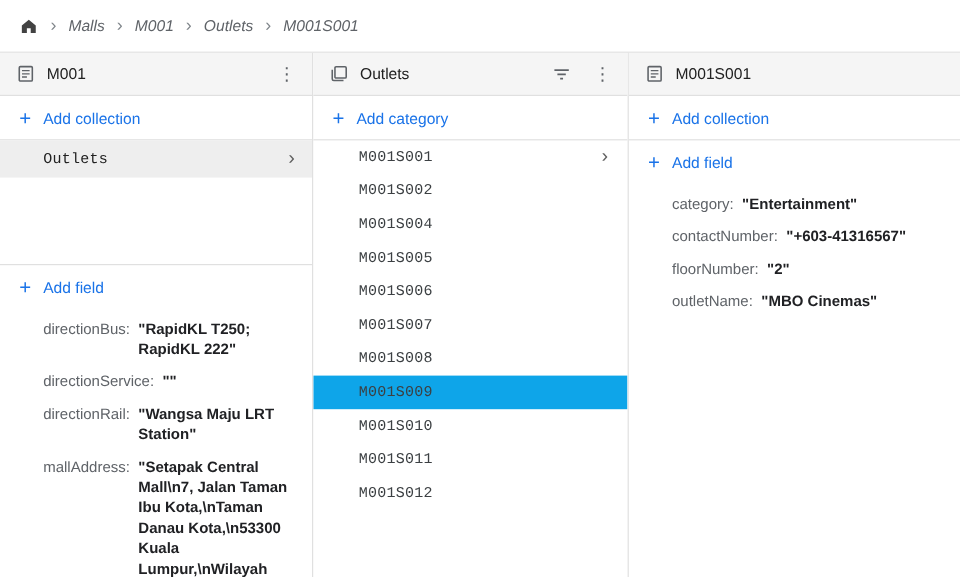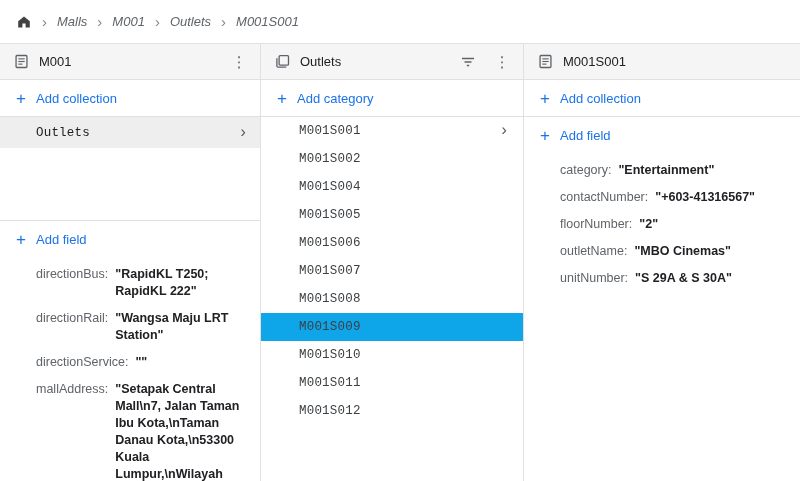--- a/index.html
+++ b/index.html
@@ -112,26 +112,26 @@
       <div class="add-row">
         <span class="plus">+</span>
         <span>Add field</span>
       </div>
       <div class="fields">
         <div class="field">
           <span class="field-key">directionBus:</span>
           <span class="field-value">"RapidKL T250; RapidKL 222"</span>
         </div>
         <div class="field">
+          <span class="field-key">directionService:</span>
+          <span class="field-value">""</span>
+        </div>
+        <div class="field">
           <span class="field-key">directionRail:</span>
           <span class="field-value">"Wangsa Maju LRT Station"</span>
-        </div>
-        <div class="field">
-          <span class="field-key">directionService:</span>
-          <span class="field-value">""</span>
         </div>
         <div class="field">
           <span class="field-key">mallAddress:</span>
           <span class="field-value">"Setapak Central Mall\n7, Jalan Taman Ibu Kota,\nTaman Danau Kota,\n53300 Kuala Lumpur,\nWilayah</span>
         </div>
       </div>
     </div>
   </section>
 
   <section class="panel panel-middle">
@@ -229,21 +229,17 @@
           <span class="field-value">"+603-41316567"</span>
         </div>
         <div class="field">
           <span class="field-key">floorNumber:</span>
           <span class="field-value">"2"</span>
         </div>
         <div class="field">
           <span class="field-key">outletName:</span>
           <span class="field-value">"MBO Cinemas"</span>
         </div>
-        <div class="field">
-          <span class="field-key">unitNumber:</span>
-          <span class="field-value">"S 29A &amp; S 30A"</span>
-        </div>
       </div>
     </div>
   </section>
 
 </div>
 
 </body></html>

